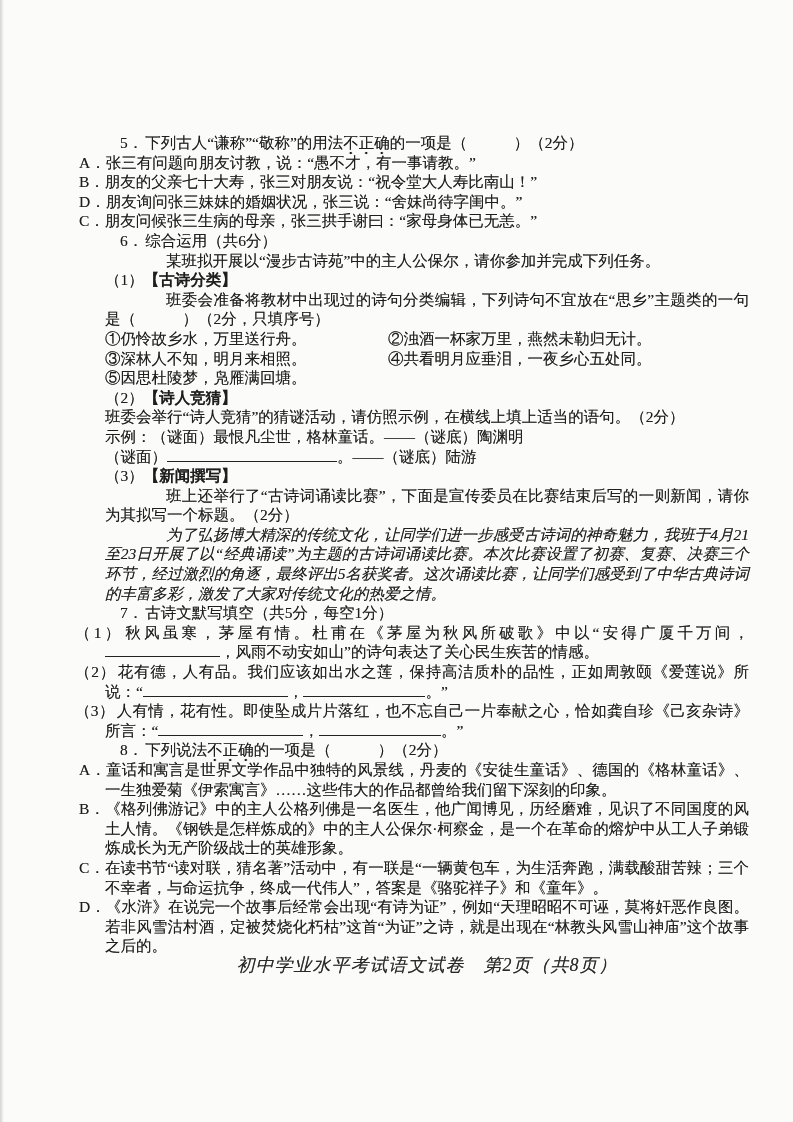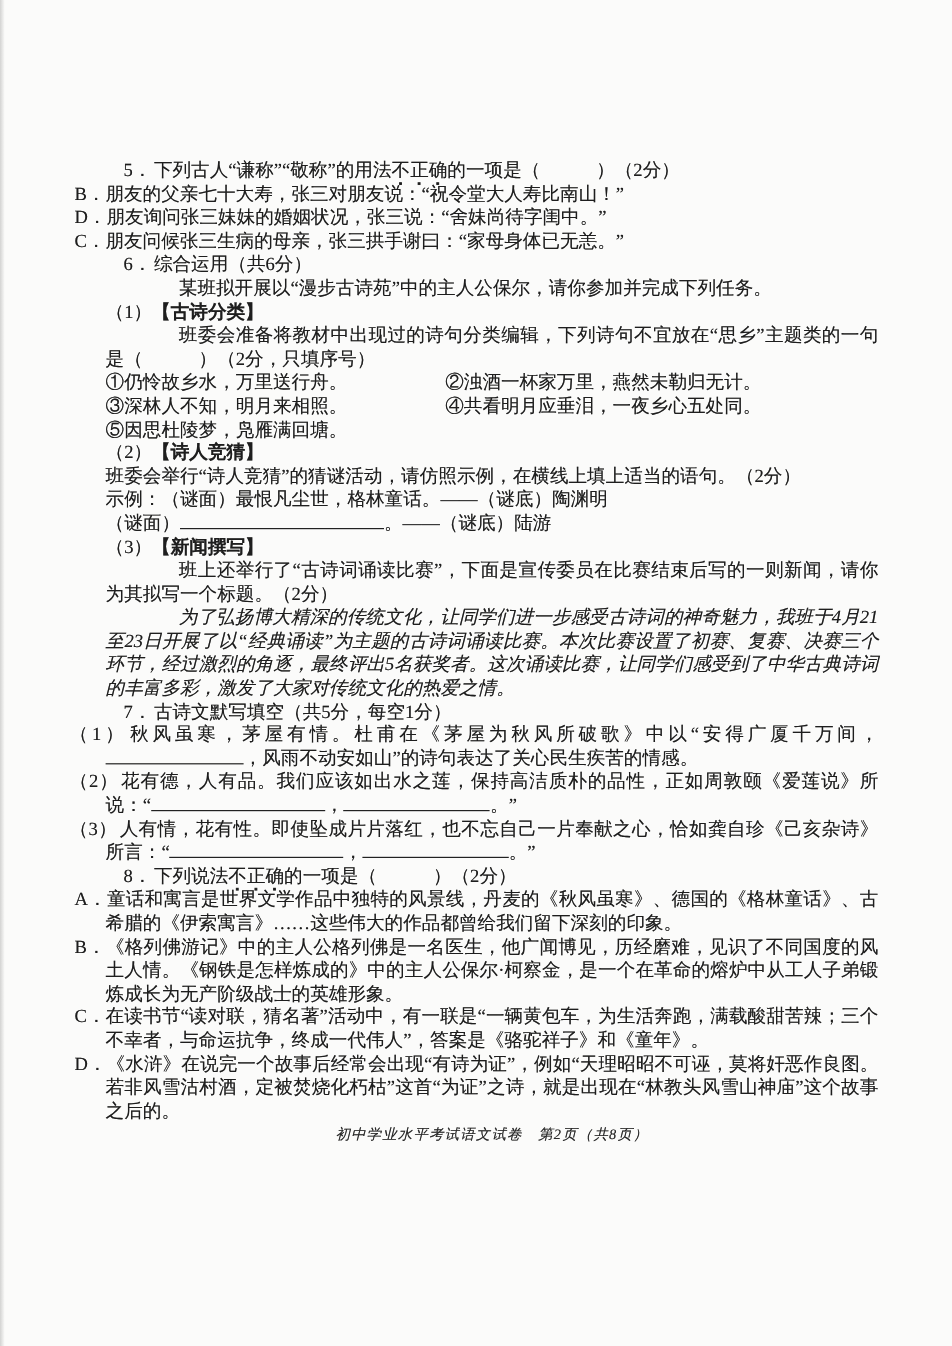--- a/index.html
+++ b/index.html
@@ -9,21 +9,21 @@
     position:relative;
     font-family:"Liberation Serif","DejaVu Serif",serif;
     color:#1e1e1e;
     overflow:hidden;
   }
   .scan-edge{
     position:absolute;left:0;top:0;width:4px;height:1122px;
     background:linear-gradient(to right, rgba(0,0,0,0.16), rgba(0,0,0,0));
   }
   .content{
-    position:absolute;left:88px;top:133px;width:644px;
+    position:absolute;left:105px;top:133px;width:644px;
     font-size:15.5px;line-height:19.6px;
     text-align:justify;
     text-shadow:0 0 0.4px rgba(30,30,30,0.55);
     font-family:Liberation Serif, serif;
   }
   .content div, .content p{margin:0;padding:0;}
   .qnum-line{text-indent:15px;}
   .qnum{margin-right:2px;}
   .options{margin-left:45px;}
   .option{padding-left:26px;text-indent:-26px;}
@@ -51,35 +51,36 @@
     vertical-align:baseline;
   }
   .blank.w-riddle{width:170px;}
   .blank.w-q71{width:115px;}
   .blank.w-a{width:145px;}
   .blank.w-b{width:122px;}
   .footer{
     margin-top:3px;
     text-align:center;
     font-style:italic;
-    font-size:12px;
+    font-size:18px;
     letter-spacing:1px;
     color:#2a2a2a;
   }
 </style>
 </head>
 <body>
 
 <div class="scan-edge"></div>
 
 <div class="content">
 
   <div>
     <div class="qnum-line"><span class="qnum">5．</span><span>下列古人“谦称”“敬称”的用法</span><span class="emdots">不正确</span><span>的一项是（　　　）（2分）</span></div>
     <div class="options">
+      <div class="option"><span>A．</span><span>张三有问题向朋友讨教，说：“愚不才，有一事请教。”</span></div>
       <div class="option"><span>B．</span><span>朋友的父亲七十大寿，张三对朋友说：“祝令堂大人寿比南山！”</span></div>
       <div class="option"><span>D．</span><span>朋友询问张三妹妹的婚姻状况，张三说：“舍妹尚待字闺中。”</span></div>
       <div class="option"><span>C．</span><span>朋友问候张三生病的母亲，张三拱手谢曰：“家母身体已无恙。”</span></div>
     </div>
   </div>
 
   <div>
     <div class="qnum-line"><span class="qnum">6．</span><span>综合运用（共6分）</span></div>
     <div class="p-block">某班拟开展以“漫步古诗苑”中的主人公保尔，请你参加并完成下列任务。</div>
 
@@ -107,21 +108,21 @@
   <div>
     <div class="qnum-line"><span class="qnum">7．</span><span>古诗文默写填空（共5分，每空1分）</span></div>
     <div class="sub-item"><span class="sub-label">（1）</span><span>秋风虽寒，茅屋有情。杜甫在《茅屋为秋风所破歌》中以“安得广厦千万间，</span><span class="blank w-q71"></span><span>，风雨不动安如山”的诗句表达了关心民生疾苦的情感。</span></div>
     <div class="sub-item"><span class="sub-label">（2）</span><span>花有德，人有品。我们应该如出水之莲，保持高洁质朴的品性，正如周敦颐《爱莲说》所说：“</span><span class="blank w-a"></span><span>，</span><span class="blank w-b"></span><span>。”</span></div>
     <div class="sub-item"><span class="sub-label">（3）</span><span>人有情，花有性。即使坠成片片落红，也不忘自己一片奉献之心，恰如龚自珍《己亥杂诗》所言：“</span><span class="blank w-a"></span><span>，</span><span class="blank w-b"></span><span>。”</span></div>
   </div>
 
   <div>
     <div class="qnum-line"><span class="qnum">8．</span><span>下列说法</span><span class="emdots">不正确</span><span>的一项是（　　　）（2分）</span></div>
     <div class="options">
-      <div class="option"><span>A．</span><span>童话和寓言是世界文学作品中独特的风景线，丹麦的《秋风虽寒》、德国的《格林童话》、古希腊的《伊索寓言》……这些伟大的作品都曾给我们留下深刻的印象。</span></div>
+      <div class="option"><span>A．</span><span>童话和寓言是世界文学作品中独特的风景线，丹麦的《安徒生童话》、德国的《格林童话》、一生独爱菊《伊索寓言》……这些伟大的作品都曾给我们留下深刻的印象。</span></div>
       <div class="option"><span>B．</span><span>《格列佛游记》中的主人公格列佛是一名医生，他广闻博见，历经磨难，见识了不同国度的风土人情。《钢铁是怎样炼成的》中的主人公保尔·柯察金，是一个在革命的熔炉中从工人子弟锻炼成长为无产阶级战士的英雄形象。</span></div>
       <div class="option"><span>C．</span><span>在读书节“读对联，猜名著”活动中，有一联是“一辆黄包车，为生活奔跑，满载酸甜苦辣；三个不幸者，与命运抗争，终成一代伟人”，答案是《骆驼祥子》和《童年》。</span></div>
       <div class="option"><span>D．</span><span>《水浒》在说完一个故事后经常会出现“有诗为证”，例如“天理昭昭不可诬，莫将奸恶作良图。若非风雪沽村酒，定被焚烧化朽枯”这首“为证”之诗，就是出现在“林教头风雪山神庙”这个故事之后的。</span></div>
     </div>
   </div>
 
   <div class="footer">初中学业水平考试语文试卷　第2页（共8页）</div>
 
 </div>
 

